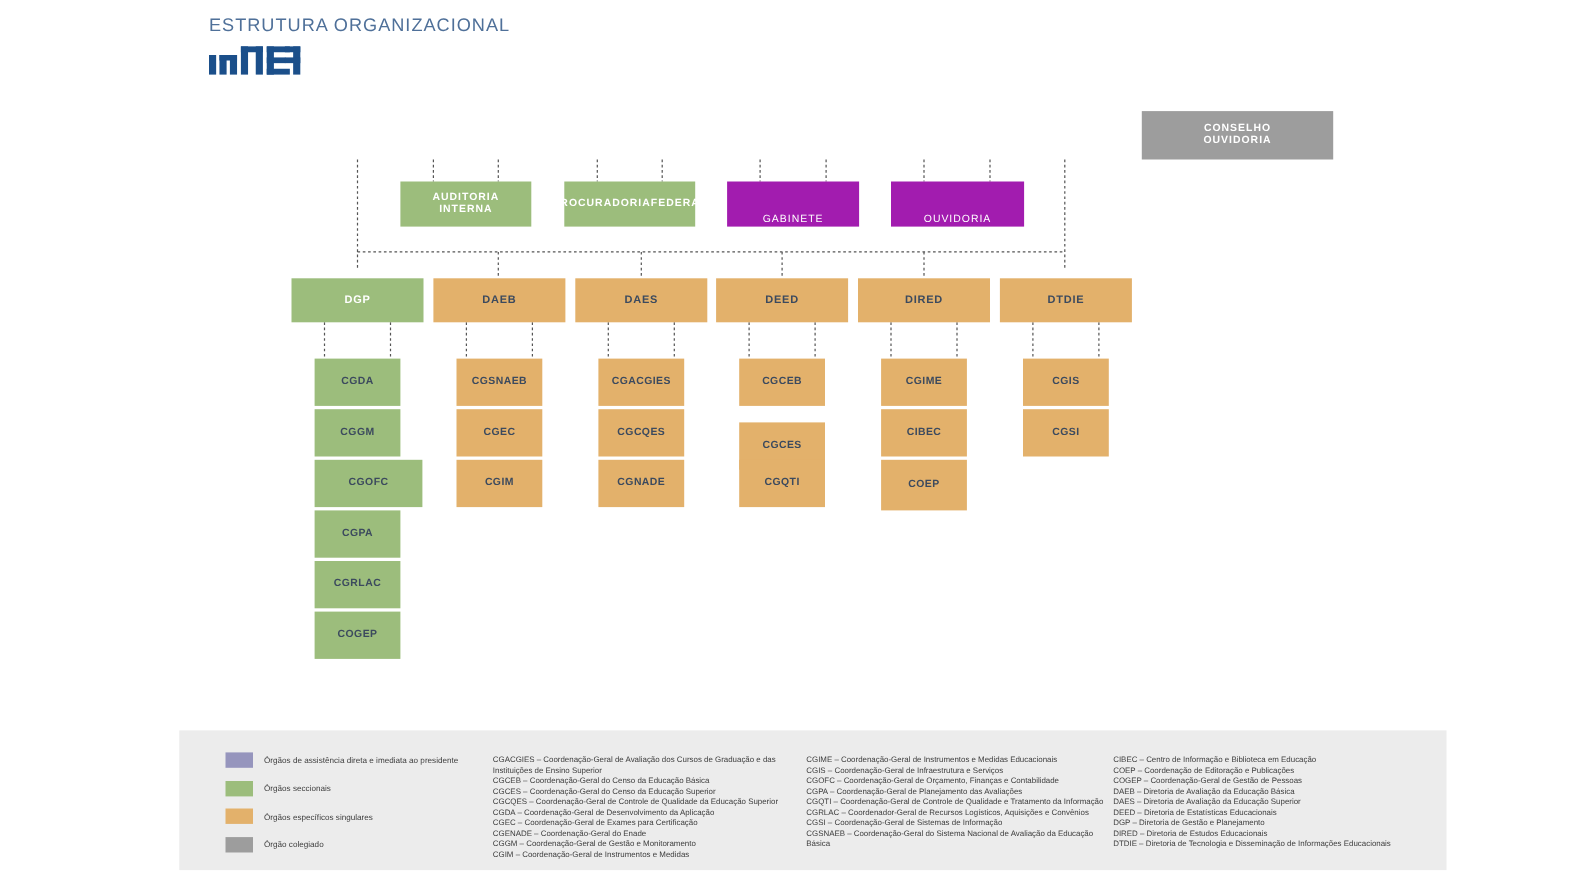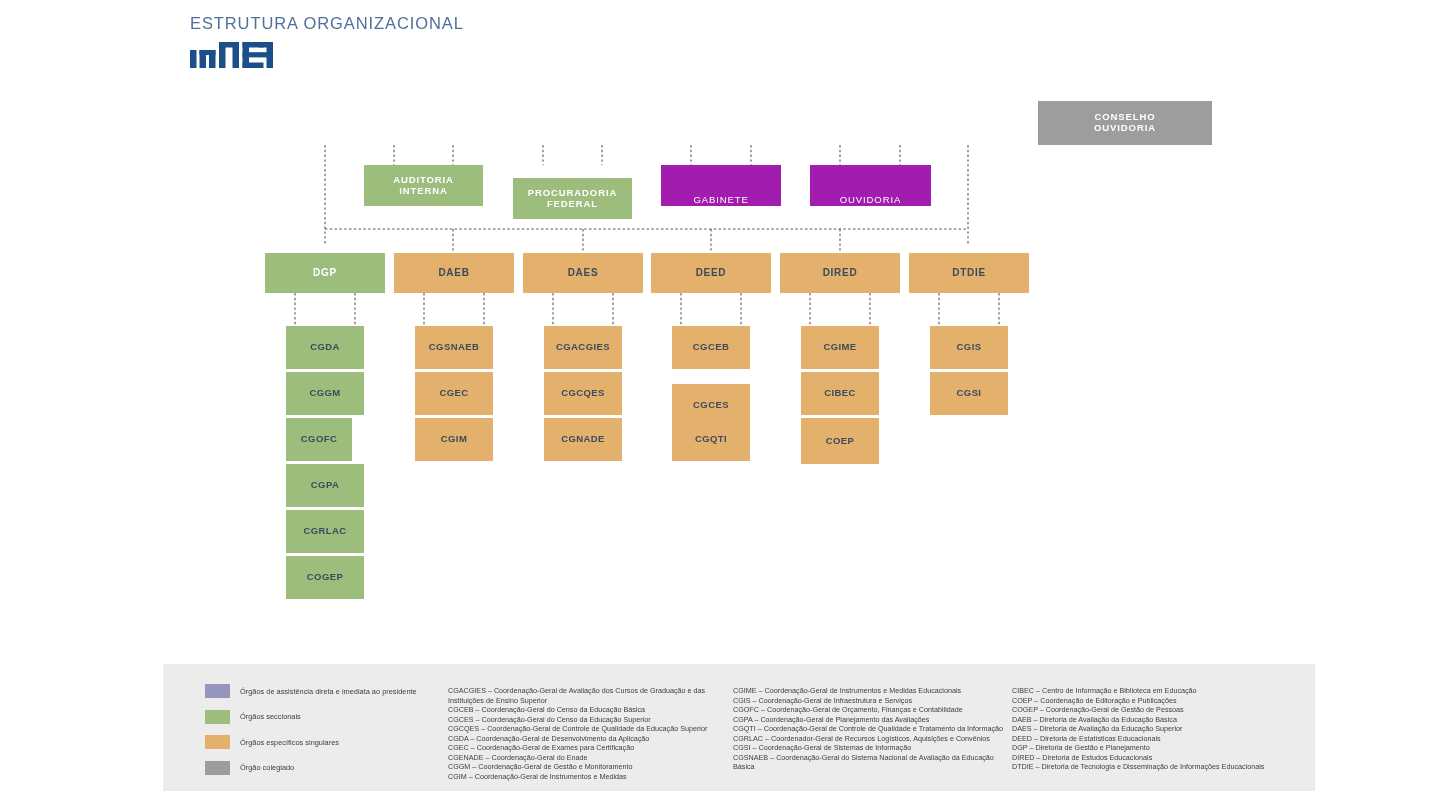--- a/index.html
+++ b/index.html
@@ -125,21 +125,21 @@
 
   <div class="node n-cons" style="left:1038px;top:101px;width:174px;height:44px;flex-direction:column;">
     <span>CONSELHO</span>
     <span>OUVIDORIA</span>
   </div>
 
   <div class="node n-secc" style="left:364px;top:165px;width:119px;height:41px;flex-direction:column;">
     <span>AUDITORIA</span>
     <span>INTERNA</span>
   </div>
-  <div class="node n-secc" style="left:513px;top:178px;width:119px;height:41px;flex-direction:column;">
+  <div class="node n-secc" style="left:513px;top:165px;width:119px;height:41px;flex-direction:row;">
     <span>PROCURADORIA</span>
     <span>FEDERAL</span>
   </div>
   <div class="node n-assist" style="left:661px;top:165px;width:120px;height:41px;">
     <span>GABINETE</span>
   </div>
   <div class="node n-assist" style="left:810px;top:165px;width:121px;height:41px;">
     <span>OUVIDORIA</span>
   </div>
 
@@ -161,21 +161,21 @@
   <div class="node n-dir" style="left:909px;top:253px;width:120px;height:40px;">
     <span>DTDIE</span>
   </div>
 
   <div class="node n-sub-green" style="left:286px;top:326px;width:78px;height:43px;">
     <span>CGDA</span>
   </div>
   <div class="node n-sub-green" style="left:286px;top:372px;width:78px;height:43px;">
     <span>CGGM</span>
   </div>
-  <div class="node n-sub-green" style="left:286px;top:418px;width:66px;height:43px;">
+  <div class="node n-sub-green" style="left:286px;top:418px;width:98px;height:43px;">
     <span>CGOFC</span>
   </div>
   <div class="node n-sub-green" style="left:286px;top:464px;width:78px;height:43px;">
     <span>CGPA</span>
   </div>
   <div class="node n-sub-green" style="left:286px;top:510px;width:78px;height:43px;">
     <span>CGRLAC</span>
   </div>
   <div class="node n-sub-green" style="left:286px;top:556px;width:78px;height:43px;">
     <span>COGEP</span>

